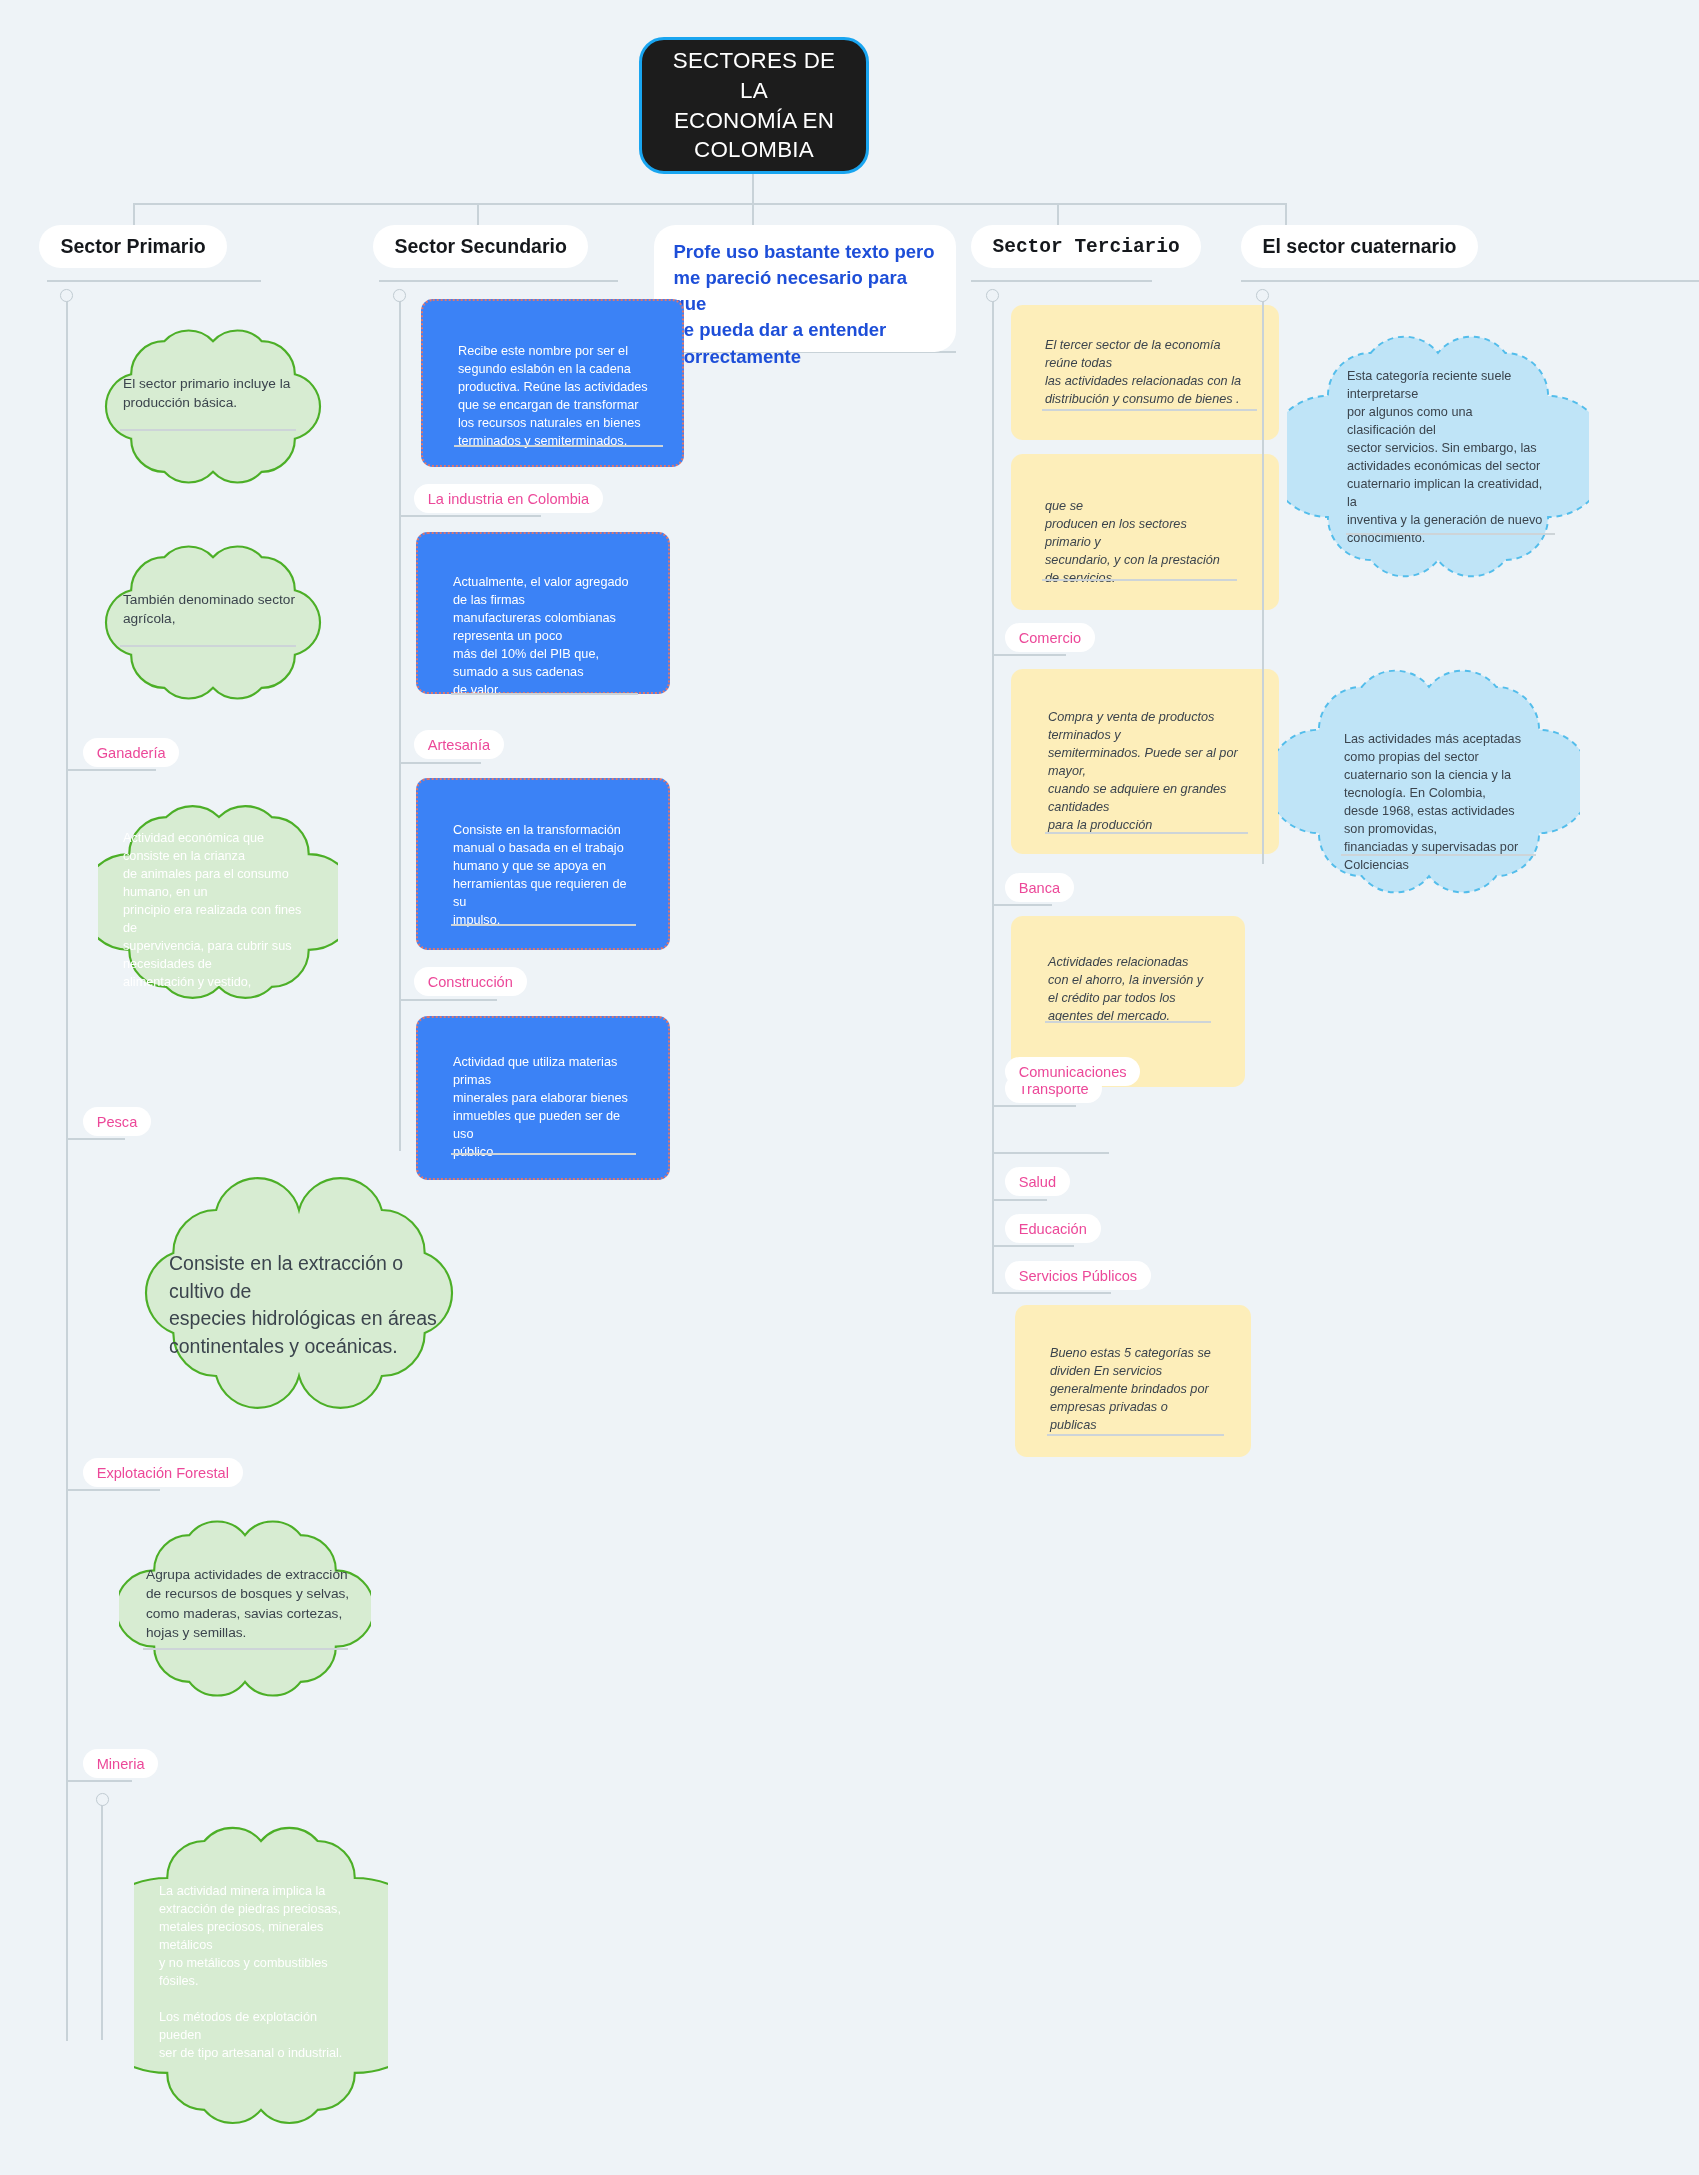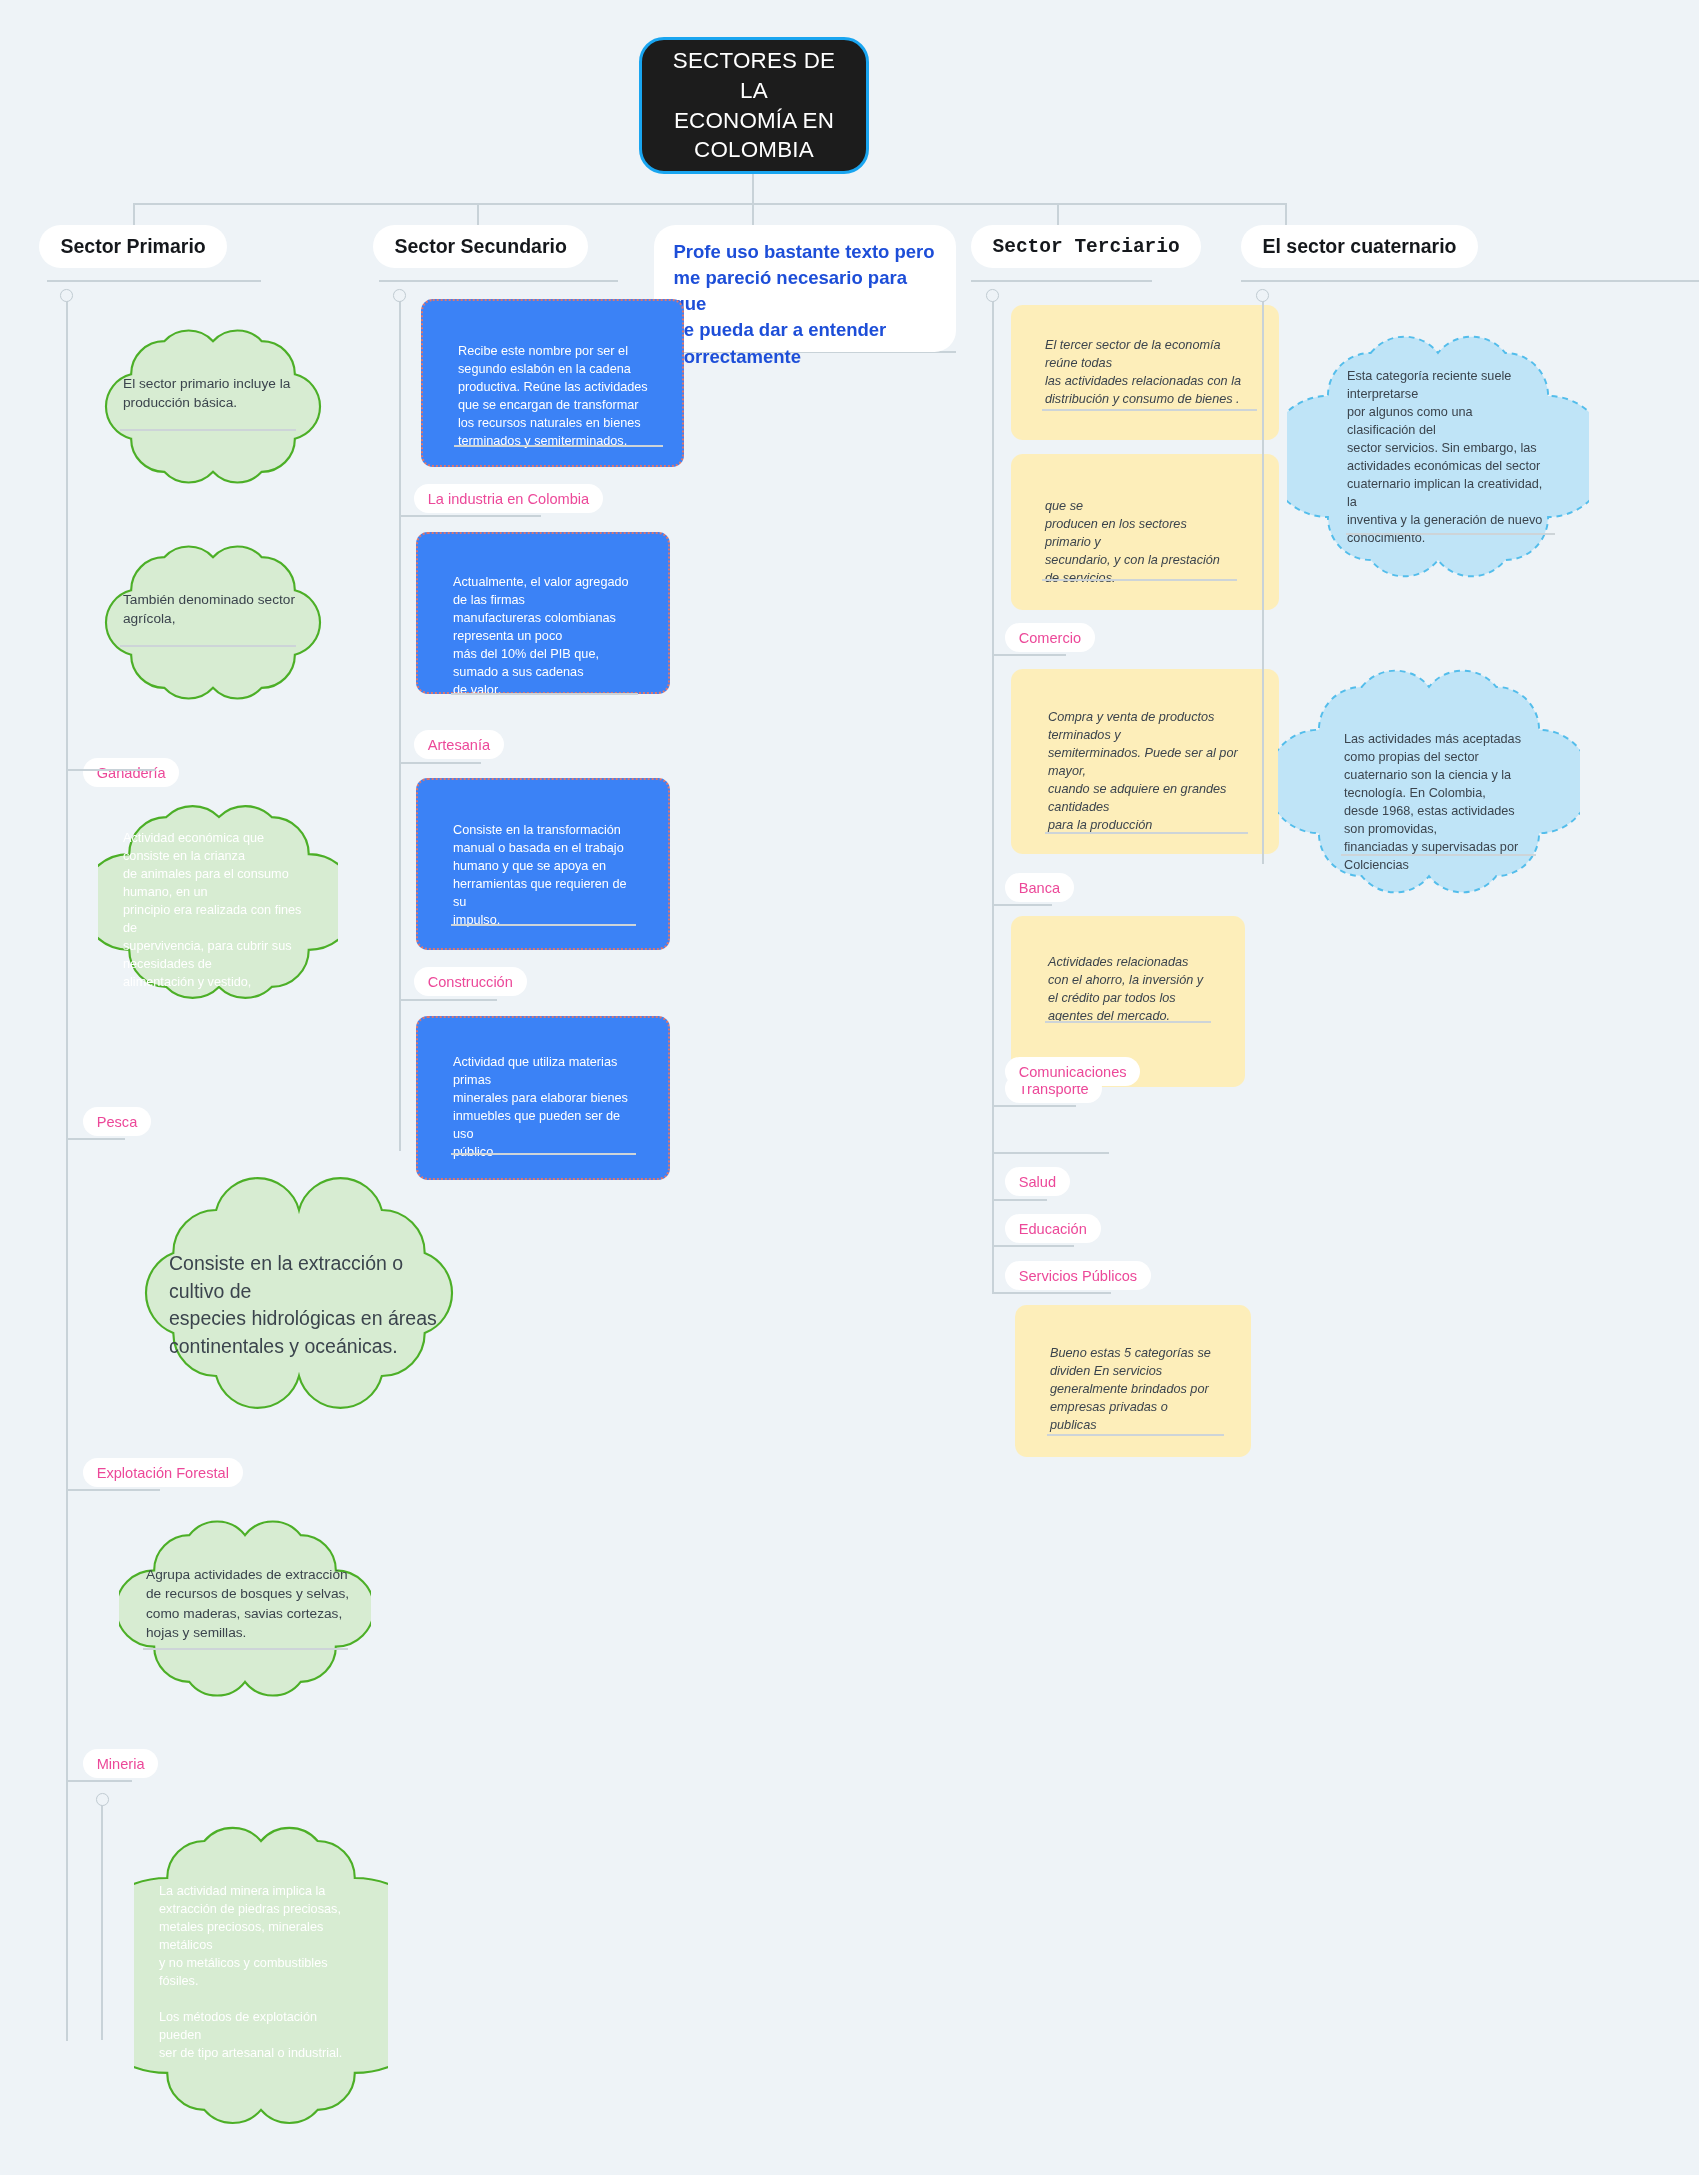--- a/index.html
+++ b/index.html
@@ -190,21 +190,21 @@
       <path d="M68,34 a34,34 0 0 1 50,0 a34,34 0 0 1 50,0 a34,34 0 0 1 34,34
                a34,34 0 0 1 0,66 a34,34 0 0 1 -34,34 a34,34 0 0 1 -50,0
                a34,34 0 0 1 -50,0 a34,34 0 0 1 -34,-34 a34,34 0 0 1 0,-66
                a34,34 0 0 1 34,-34 Z" fill="#d7ecd2" stroke="#4caf27" stroke-width="2.2"></path>
     </svg>
     <div class="cloud-text txt-dark" style="left:25px; top:66px; width:185px; font-size:13.7px;">También denominado sector
 agrícola,</div>
     <div class="underline-rule" style="left:22.4px; top:121px; width:176px;"></div>
   </div>
 
-  <div class="sub-pill" style="left:83px; top:738px;margin-top:20px;">
+  <div class="sub-pill" style="left:83px; top:738px;">
     <span>Ganadería</span>
   </div>
   <div class="line-h" style="left:66px; top:769px; width:90px;"></div>
 
   <div class="cloud" style="left:98px; top:780px; width:240px; height:244px;">
     <svg viewBox="0 0 246 250" preserveAspectRatio="none">
       <path d="M70,38 a38,38 0 0 1 54,0 a38,38 0 0 1 54,0 a38,38 0 0 1 38,38
                a38,38 0 0 1 0,98 a38,38 0 0 1 -38,38 a38,38 0 0 1 -54,0
                a38,38 0 0 1 -54,0 a38,38 0 0 1 -38,-38 a38,38 0 0 1 0,-98
                a38,38 0 0 1 38,-38 Z" fill="#d7ecd2" stroke="#4caf27" stroke-width="2.2"></path>

